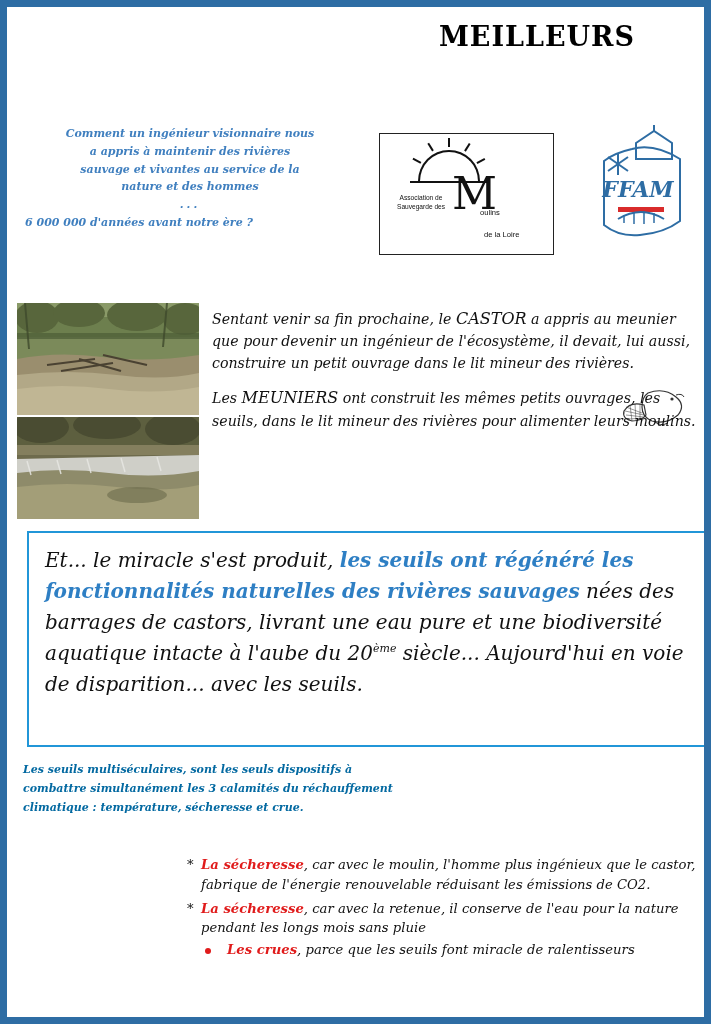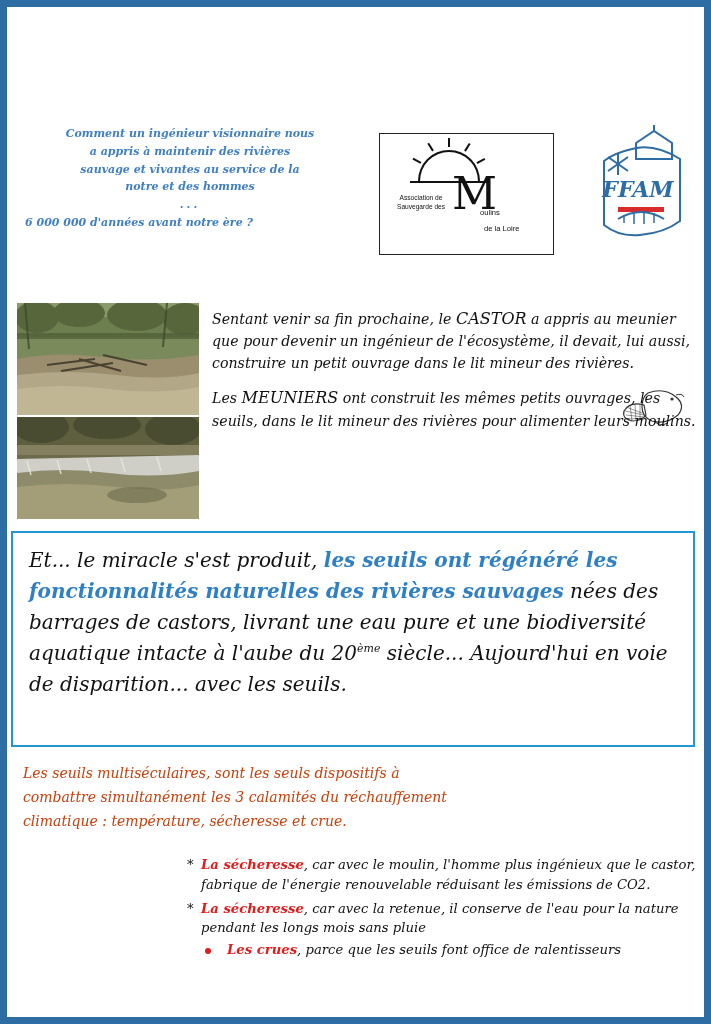--- a/index.html
+++ b/index.html
@@ -101,21 +101,21 @@
   }
   .logo-box .txt2 {
     position: absolute;
     left: 100px; top: 74px;
     font-family: "Liberation Sans", sans-serif;
     font-size: 7.6px;
     color: #111;
   }
   .logo-box .txt3 {
     position: absolute;
-    left: 104px; top: 90px;
+    left: 104px; top: 96px;
     font-family: "Liberation Sans", sans-serif;
     font-size: 7.6px;
     color: #111;
   }
 
   
   .ffam {
     position: absolute;
     right: 6px; top: 0;
     width: 112px; height: 115px;
@@ -157,21 +157,21 @@
   
   .beaver {
     position: absolute;
     right: 12px; top: 376px;
     width: 72px; height: 46px;
   }
 
   
   .blue-box {
     position: absolute;
-    left: 4px; top: 524px;
+    left: 20px; top: 524px;
     width: 684px; height: 216px;
     border: 2px solid #2196d8;
     padding: 12px 8px 0 16px;
   }
   .blue-box p {
     margin: 0;
     font-family: "DejaVu Serif", serif;
     font-style: italic;
     font-size: 20px;
     line-height: 1.55;
@@ -181,26 +181,26 @@
     color: #2e7fc4;
     font-weight: bold;
   }
   .sup { font-size: 11px; vertical-align: super; }
 
   
   .blue-para {
     position: absolute;
     left: 16px; top: 754px;
     width: 660px;
-    color: #c2410c;
-    font-family: "DejaVu Serif", serif;
-    font-style: italic;
-    font-size: 14px;
+    color: #0369a1;
+    font-family: "DejaVu Serif", serif;
+    font-style: italic;
+    font-size: 11px;
     line-height: 1.72;
-    font-weight: normal;
+    font-weight: bold;
   }
 
   
   .bottom-list {
     position: absolute;
     left: 180px; top: 848px;
     width: 520px;
   }
   .bl-item {
     font-family: "DejaVu Serif", serif;
@@ -237,29 +237,30 @@
     border-radius: 50%;
   }
   .bl-bullet .red { color: #e01b1b; font-weight: bold; }
 </style>
 </head>
 <body>
 
 <div id="page">
 
   <div class="header-title">
+    <span>MEILLEURS</span>
   </div>
 
   <div class="topband">
 
     <div class="slogan">
       <div>Comment un ingénieur visionnaire nous</div>
       <div>a appris à maintenir des rivières</div>
       <div>sauvage et  vivantes au service de la</div>
-      <div>notre et des hommes</div>
+      <div>nature et des hommes</div>
       <div class="dots">...</div>
       <div class="last">6 000 000 d'années avant notre ère ?</div>
     </div>
 
     <div class="logo-box">
       <div class="sun"></div>
       <div class="ray" style="left:68px; top:4px; transform:rotate(0deg);"></div>
       <div class="ray" style="left:52px; top:8px; transform:rotate(-32deg);"></div>
       <div class="ray" style="left:84px; top:8px; transform:rotate(32deg);"></div>
       <div class="ray" style="left:40px; top:20px; transform:rotate(-62deg);"></div>
@@ -388,17 +389,17 @@
     <div class="bl-item">
       <span class="star">*</span>
       <span class="red">La sécheresse</span><span>, car avec le moulin, l'homme plus ingénieux que le castor, fabrique de l'énergie renouvelable réduisant les émissions de CO2.</span>
     </div>
     <div class="bl-item">
       <span class="star">*</span>
       <span class="red">La sécheresse</span><span>, car avec la retenue, il conserve de l'eau pour la nature pendant les longs mois sans pluie</span>
     </div>
     <div class="bl-bullet">
       <span class="dot"></span>
-      <span class="red">Les crues</span><span>, parce que les seuils font office de ralentisseurs</span>
+      <span class="red">Les crues</span><span>, parce que les seuils font miracle de ralentisseurs</span>
     </div>
   </div>
 
 </div>
 
 </body></html>

